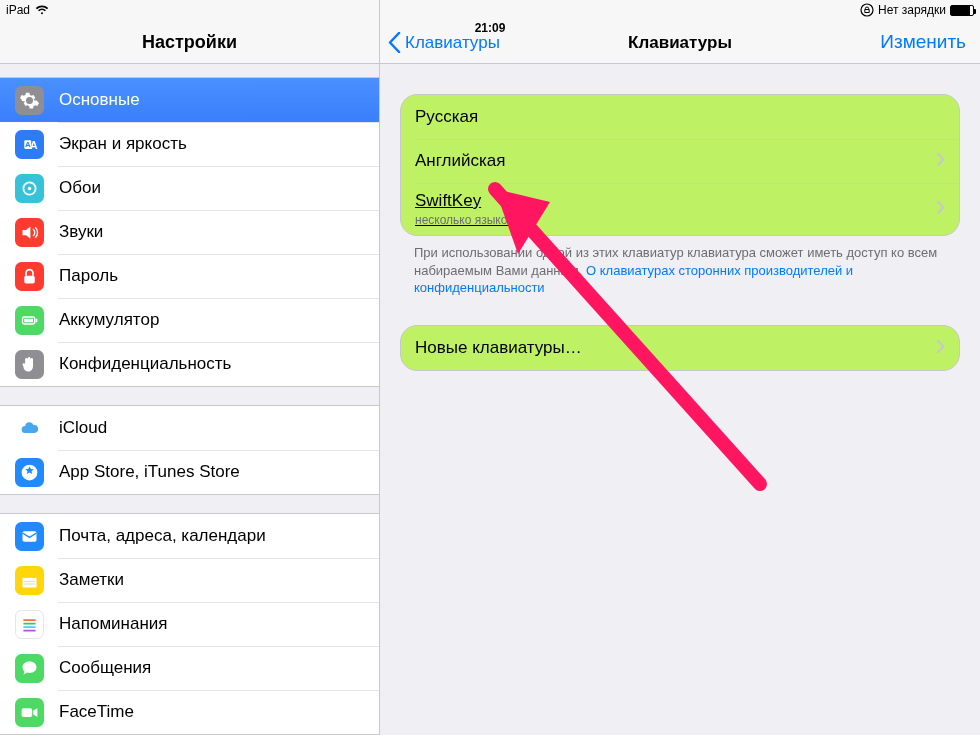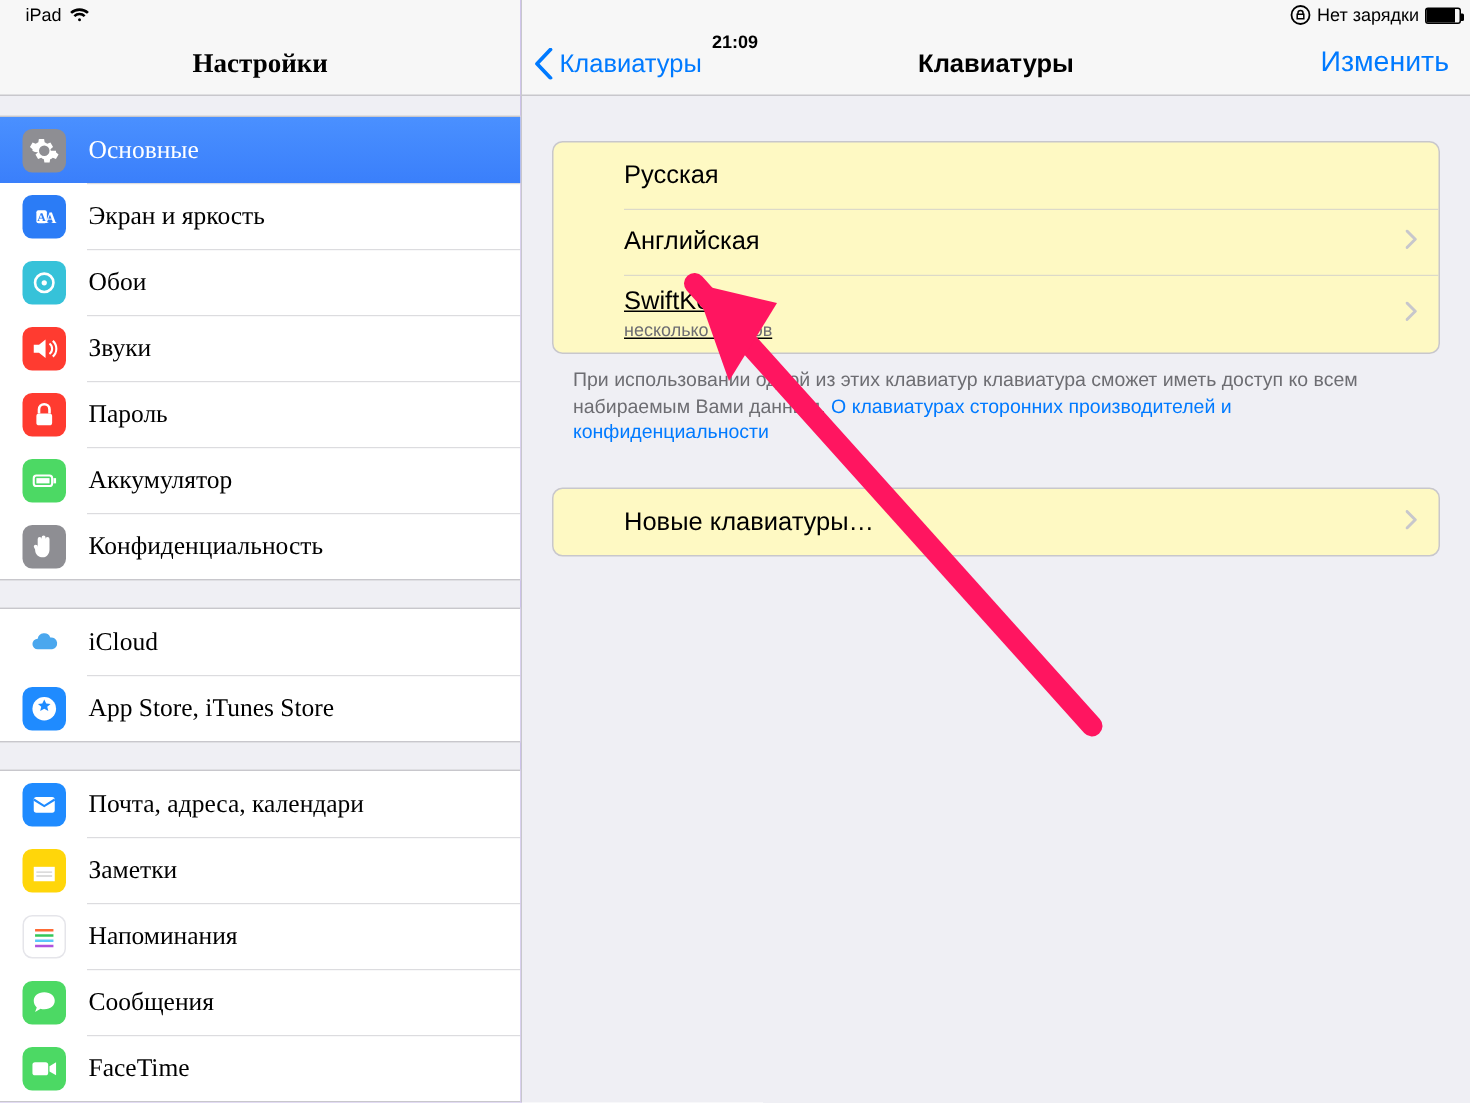--- a/index.html
+++ b/index.html
@@ -1,32 +1,32 @@
 <!DOCTYPE html>
 <html><head>
 <meta charset="utf-8">
 <style>
 * { margin:0; padding:0; box-sizing:border-box; }
 html,body { width:980px; height:735px; font-family:-apple-system,"Helvetica Neue",Helvetica,Arial,sans-serif; font-size:17px; background:#fff; overflow:hidden; }
 #app { position:relative; width:980px; height:735px; display:flex; }
 
 
 .status { position:absolute; top:0; left:0; right:0; height:20px; font-size:12px; display:flex; align-items:center; padding:0 6px; color:#000; z-index:50; }
-.status .left { display:flex; align-items:center; gap:5px;margin-left:11px; }
+.status .left { display:flex; align-items:center; gap:5px; }
 .status .center { position:absolute; left:50%; transform:translateX(-50%); font-size:12px; font-weight:600;margin-top:36px; }
 .status .right { margin-left:auto; display:flex; align-items:center; gap:4px; font-size:12px; }
 .wifi { width:14px; height:10px; }
 .nocharge { font-size:12px; }
 .battery { width:24px; height:11px; border:1px solid #000; border-radius:2px; position:relative; }
 .battery::after { content:""; position:absolute; right:-3px; top:3px; width:2px; height:5px; background:#000; border-radius:0 1px 1px 0; }
 .battery-fill { background:#000; height:100%; width:85%; }
 .lock-orient { width:14px; height:14px; }
 
 
-.sidebar { width:348px; height:100%; background:#8b5cf6; display:flex; flex-direction:column; border-right:1px solid #c8c7cc;font-family:Liberation Serif, serif; }
+.sidebar { width:380px; height:100%; background:#000000; display:flex; flex-direction:column; border-right:1px solid #c8c7cc; }
 .sidebar-header { height:64px; display:flex; align-items:flex-end; justify-content:center; padding-bottom:10px; border-bottom:1px solid #c8c7cc; font-weight:600; font-size:18px; background:#f7f7f7; }
 .sidebar-scroll { flex:1; background:#efeff4; overflow:hidden; }
 .group { margin-top:18px; background:#fff; border-top:1px solid #c8c7cc; border-bottom:1px solid #c8c7cc; }
 .group:first-child { margin-top:13px; }
 .row { height:44px; display:flex; align-items:center; padding-left:15px; position:relative; }
 .row + .row::before { content:""; position:absolute; left:58px; right:0; top:0; height:1px; background:#c8c7cc; transform:scaleY(.5); }
 .row .icon { width:29px; height:29px; border-radius:6.5px; margin-right:15px; display:flex; align-items:center; justify-content:center; flex-shrink:0; }
 .row .label { font-size:17px; color:#000; }
 .row.selected { background:#3b82f6; background:linear-gradient(#4a90ff,#3a7ffb); }
 .row.selected .label { color:#fff; }
@@ -34,21 +34,21 @@
 .row.selected .icon svg path, .row.selected .icon svg circle { }
 
 
 .detail { flex:1; height:100%; background:#efeff4; display:flex; flex-direction:column; }
 .nav { height:64px; background:#f7f7f7; border-bottom:1px solid #c8c7cc; position:relative; display:flex; align-items:flex-end; padding-bottom:10px; }
 .nav .back { position:absolute; left:8px; bottom:10px; display:flex; align-items:center; color:#007aff; font-size:17px; }
 .nav .back svg { width:13px; height:21px; margin-right:4px; }
 .nav .title { margin:0 auto; font-weight:600; font-size:17px; }
 .nav .edit { position:absolute; right:14px; bottom:10px; color:#007aff; font-size:19px; }
 .detail-body { flex:1; padding:0 0 0 0; overflow:hidden; position:relative; }
-.dgroup { margin:28px 20px 0 20px; background:#fef9c3; border:1px solid #c8c7cc; border-radius:7px; overflow:hidden;padding-left:33px; }
+.dgroup { margin:28px 20px 0 20px; background:#bef264; border:1px solid #c8c7cc; border-radius:17px; overflow:hidden; }
 .dgroup:first-child { margin-top:30px; }
 .drow { min-height:44px; display:flex; align-items:center; padding:11px 14px; position:relative; }
 .drow + .drow::before { content:""; position:absolute; left:14px; right:0; top:0; height:1px; background:#c8c7cc; transform:scaleY(.5); }
 .drow .dlabel { font-size:17px; }
 .drow .dsub { font-size:12px; color:#6d6d72; margin-top:2px; }
 .drow .disc { margin-left:auto; color:#c7c7cc; }
 .drow .disc svg { width:8px; height:13px; }
 .drow.multi { flex-direction:column; align-items:flex-start; padding:8px 14px 8px 14px;text-decoration:underline; }
 .drow.multi .disc { position:absolute; right:14px; top:50%; transform:translateY(-50%); }
 .footer-note { margin:8px 34px 0 34px; font-size:13px; color:#6d6d72; line-height:1.35; }

